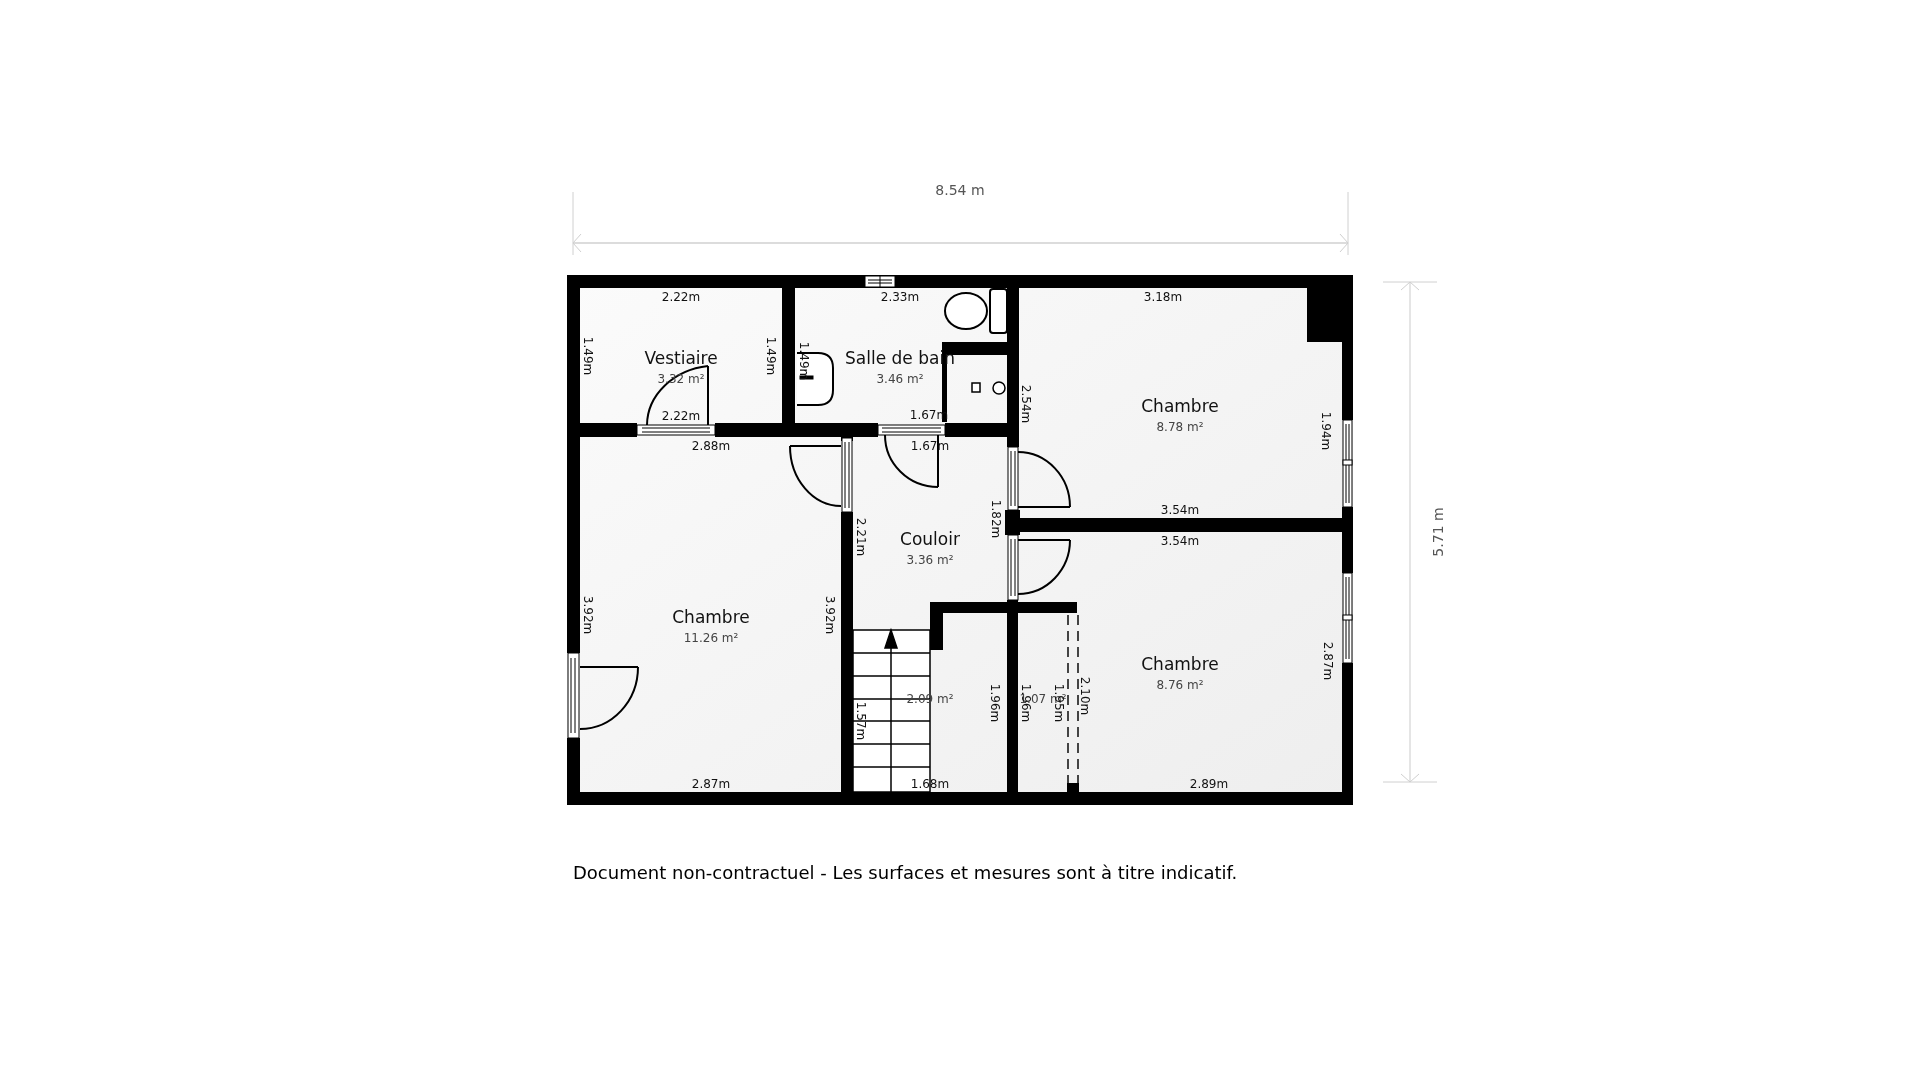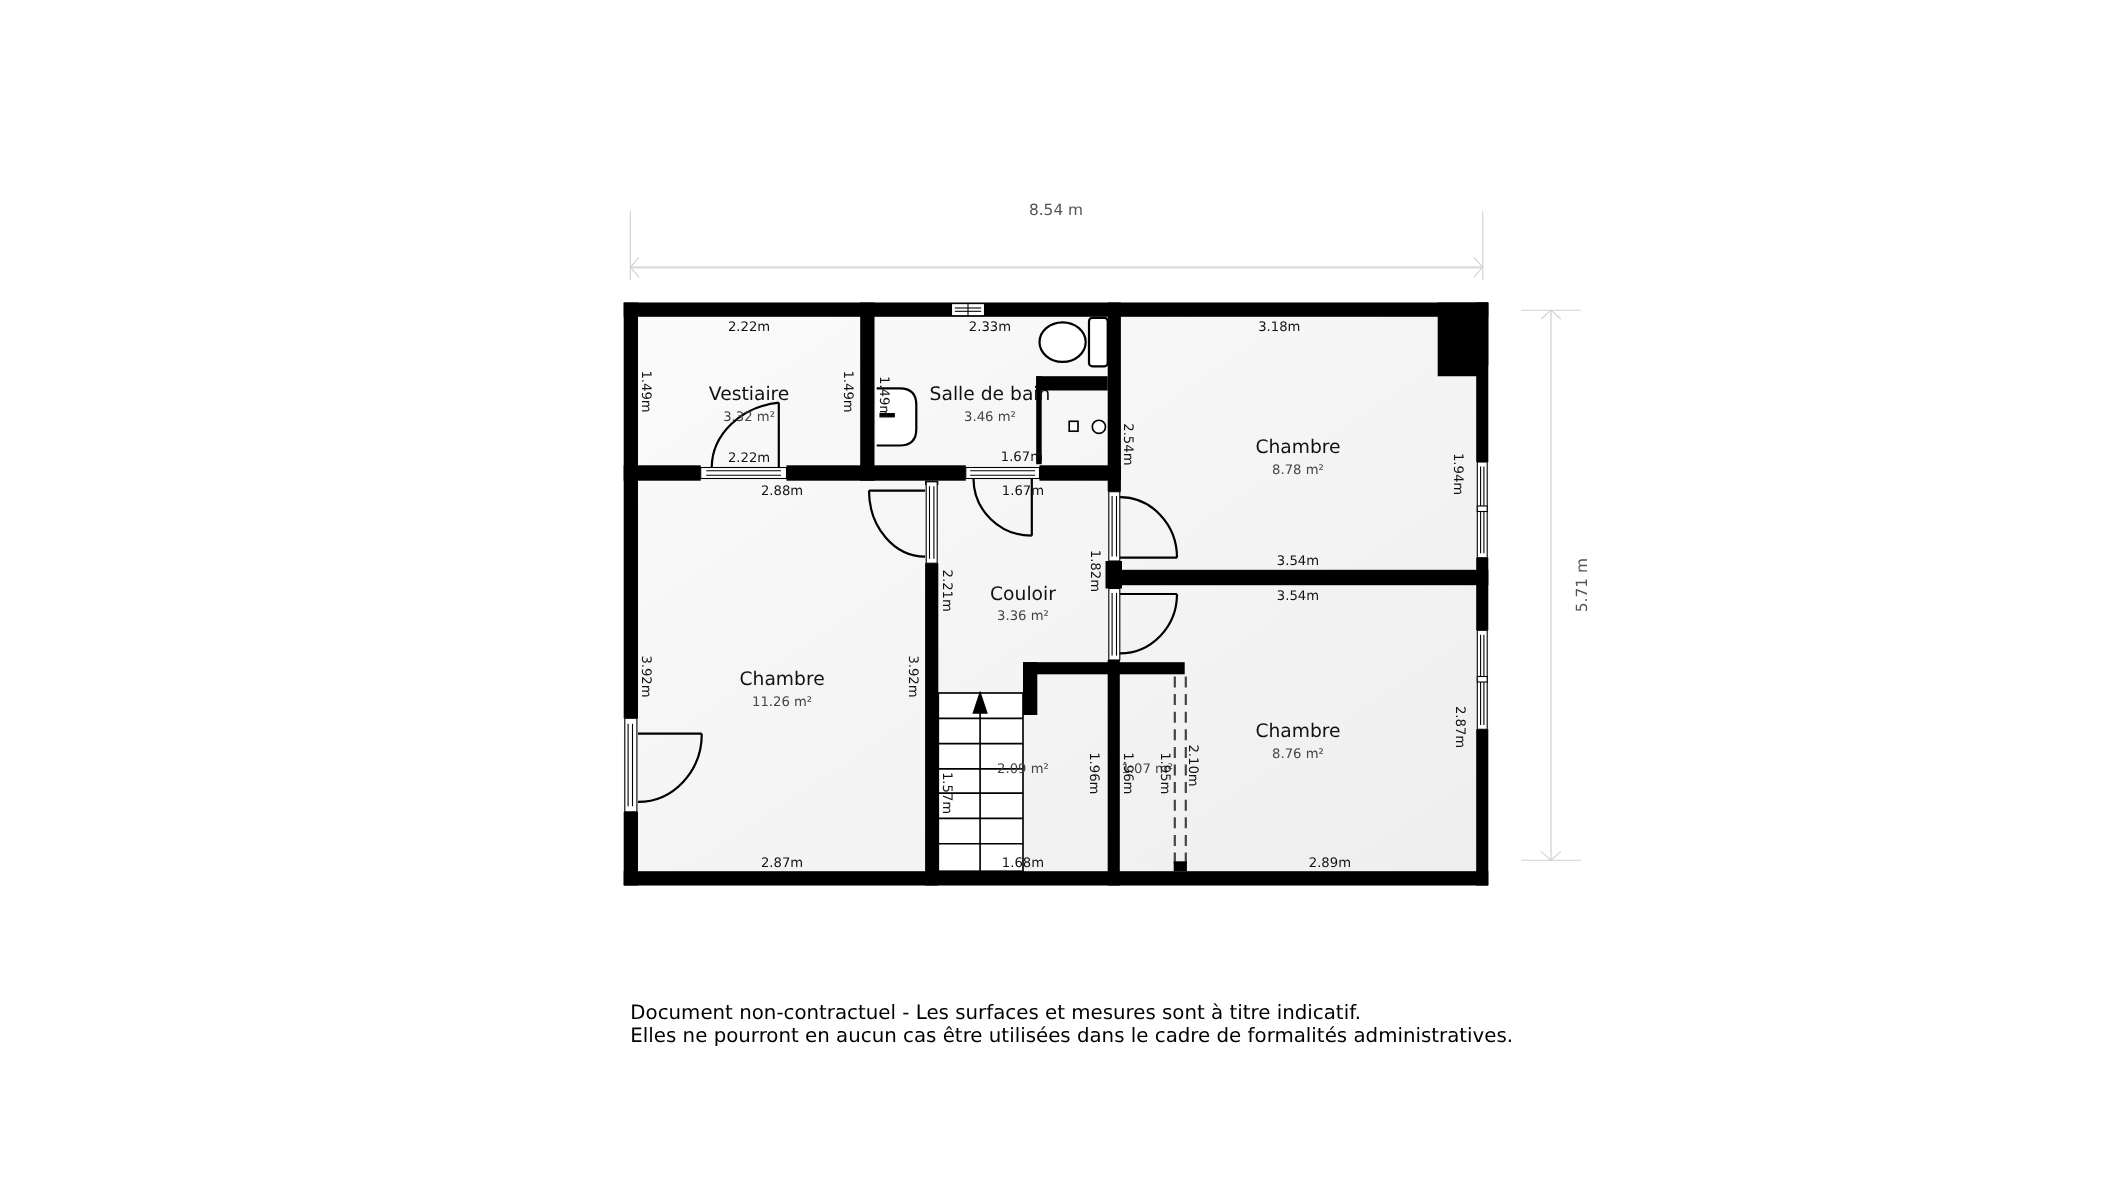--- a/index.html
+++ b/index.html
@@ -2,21 +2,21 @@
 <html><head>
 <meta charset="utf-8">
 <style>
   html, body { margin:0; padding:0; background:#ffffff; }
   body { width:1920px; height:1080px; position:relative; overflow:hidden; font-family:"DejaVu Sans", sans-serif; }
   #plan { position:absolute; left:0; top:0; width:1920px; height:1080px; }
   .room-name { font-family:"DejaVu Sans", sans-serif; font-size:17px; fill:#111; }
   .room-area { font-family:"DejaVu Sans", sans-serif; font-size:12px; fill:#444; }
   .dim { font-family:"DejaVu Sans", sans-serif; font-size:12px; fill:#111; }
   .dim-overall { font-family:"DejaVu Sans", sans-serif; font-size:14px; fill:#555; }
-  .disclaimer { position:absolute; left:573px; top:910px; font-family:"DejaVu Sans", sans-serif; font-size:18px; line-height:21px; color:#000; white-space:nowrap; }
+  .disclaimer { position:absolute; left:573px; top:862px; font-family:"DejaVu Sans", sans-serif; font-size:18px; line-height:21px; color:#000; white-space:nowrap; }
 </style>
 </head>
 <body>
 
 <svg id="plan" viewBox="0 0 1920 1080" xmlns="http://www.w3.org/2000/svg">
   <defs>
     <linearGradient id="floorGrad" x1="0" y1="0" x2="1" y2="1">
       <stop offset="0" stop-color="#fbfbfb"></stop>
       <stop offset="1" stop-color="#eeeeee"></stop>
     </linearGradient>
@@ -232,14 +232,13 @@
     <text class="dim" x="930" y="788" text-anchor="middle">1.68m</text>
     <text class="dim" transform="translate(991,703) rotate(90)" text-anchor="middle">1.96m</text>
 
     <text class="dim" transform="translate(1022,703) rotate(90)" text-anchor="middle">1.96m</text>
     <text class="dim" transform="translate(1055,703) rotate(90)" text-anchor="middle">1.95m</text>
   </g>
 </svg>
 
 <div class="disclaimer">
   <div>Document non-contractuel - Les surfaces et mesures sont à titre indicatif.</div>
-  <div>Elles ne pourront en aucun cas être utilisées dans le cadre de formalités administratives.</div>
 </div>
 
 </body></html>

